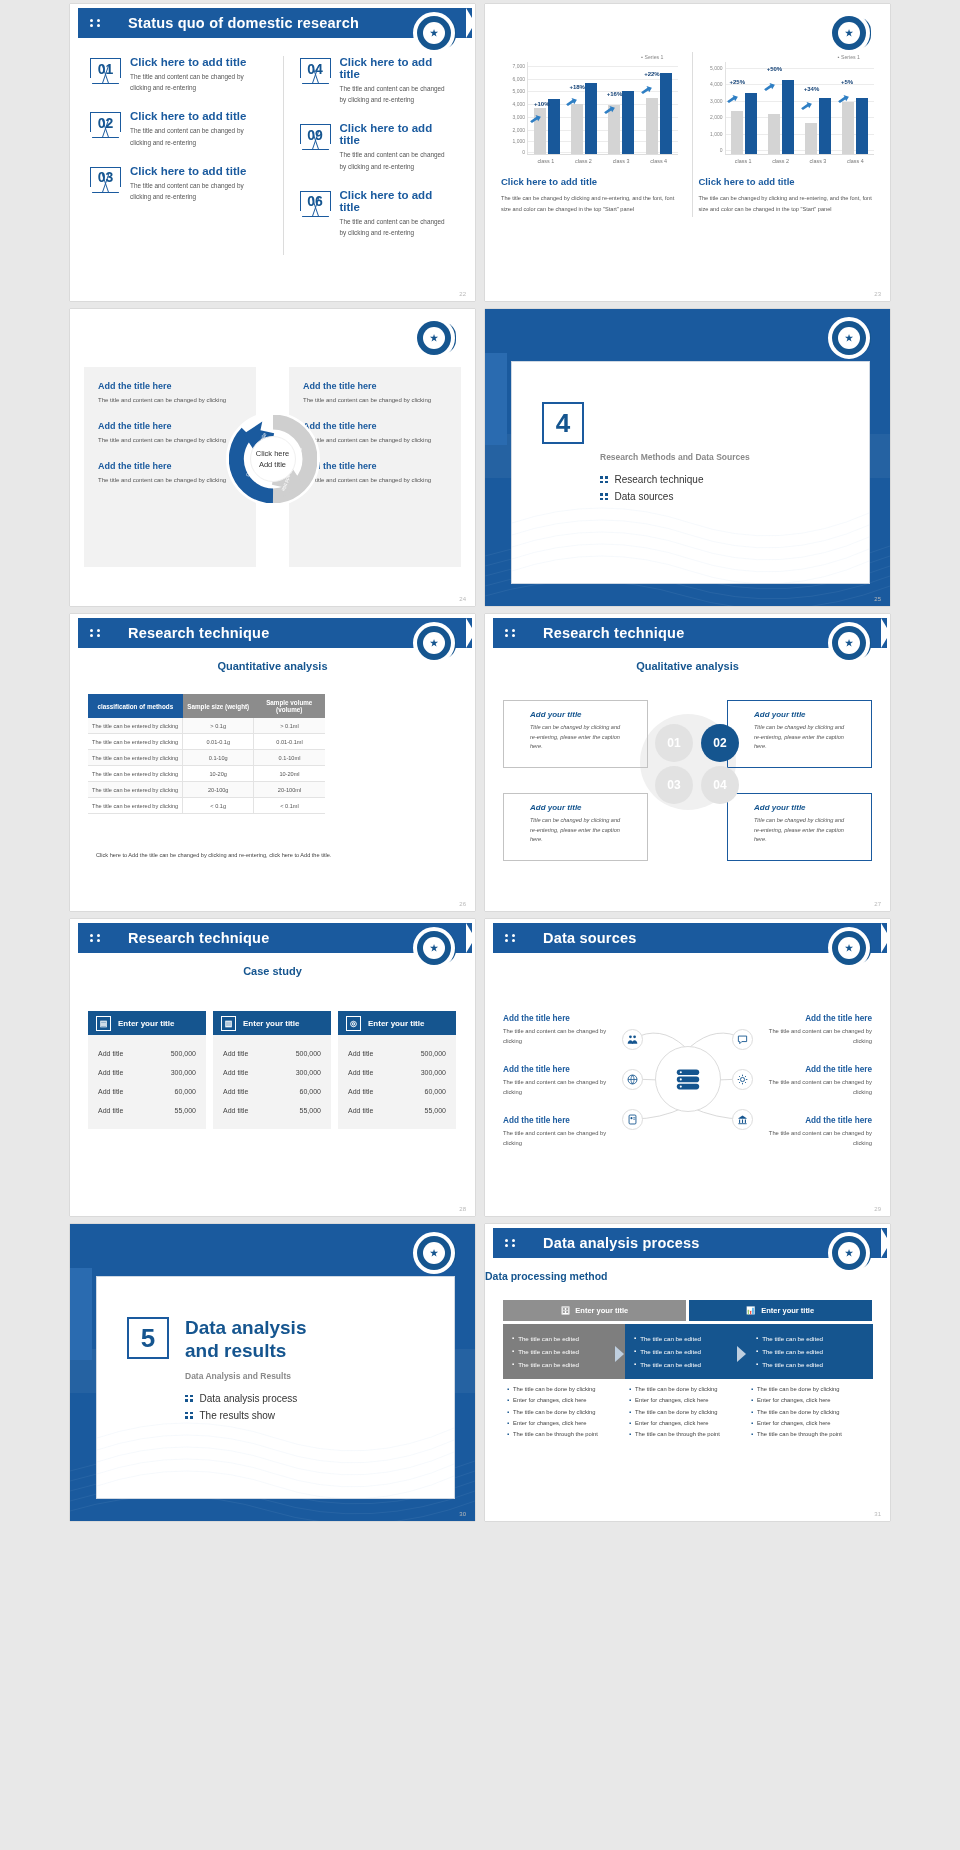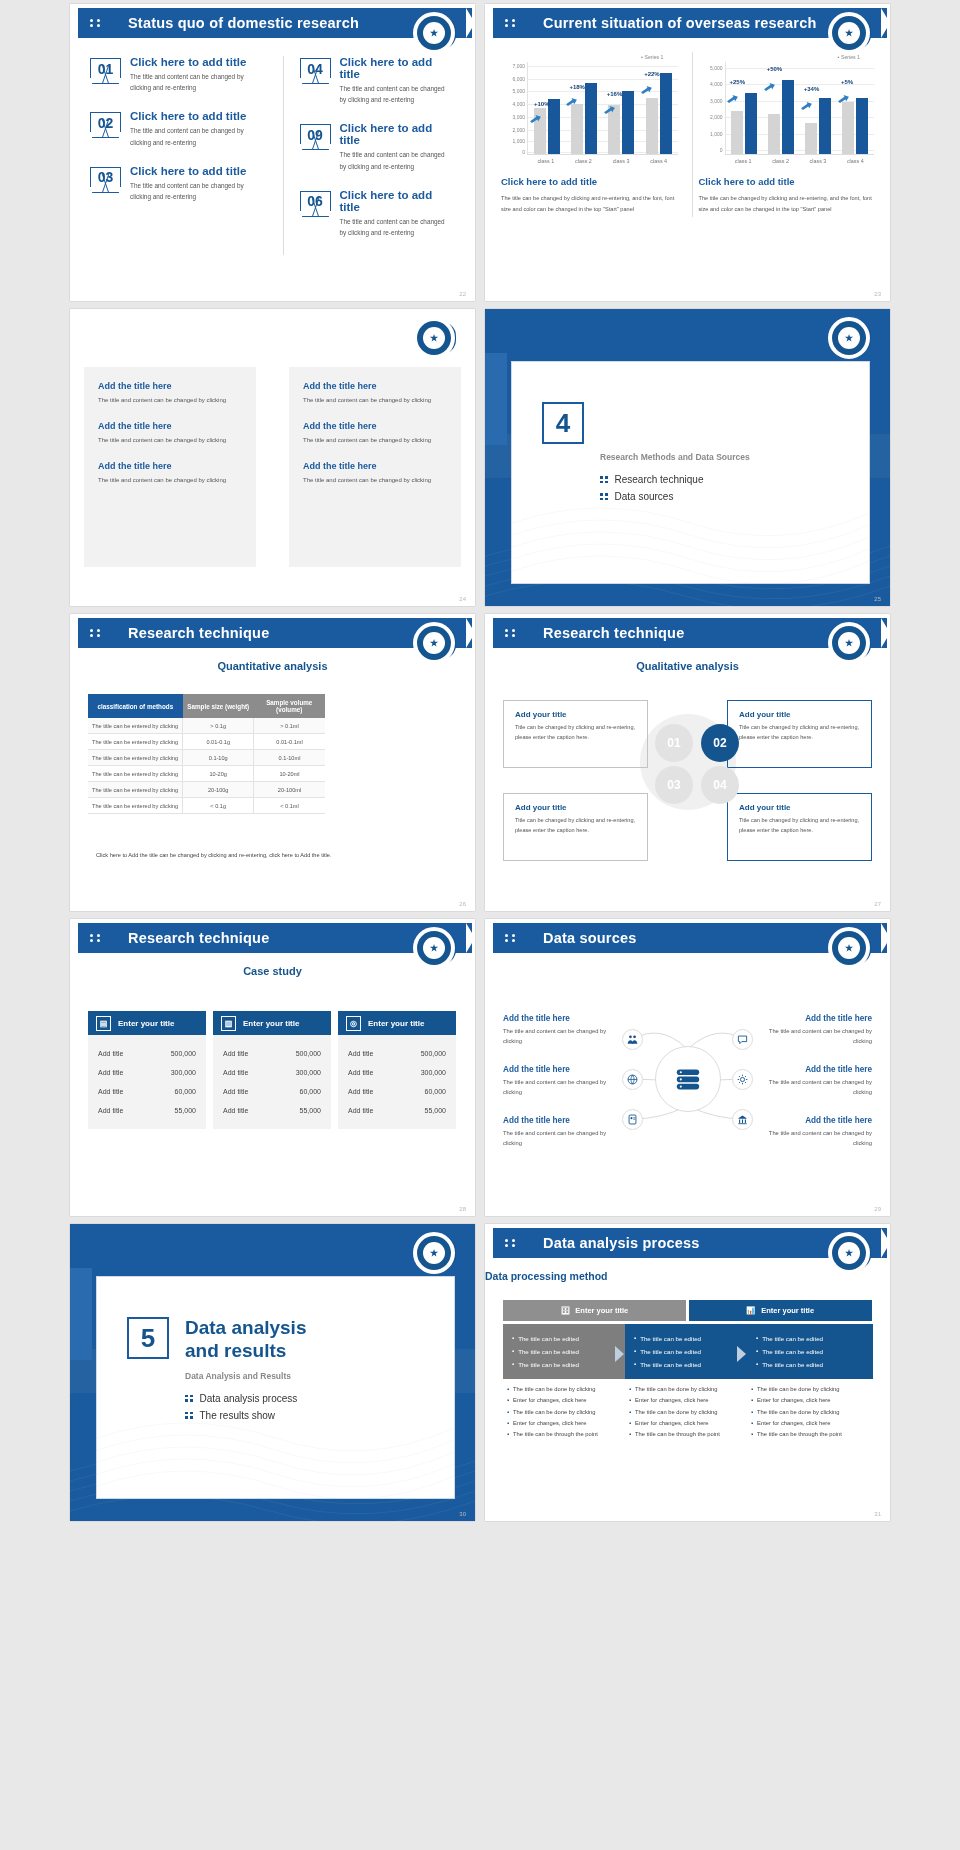--- a/index.html
+++ b/index.html
@@ -118,21 +118,21 @@
   table.qt th{ font-size:6.3px; color:#fff; padding:5px 2px; font-weight:bold; }
   table.qt th.c1{ background:#1a5a9e; } table.qt th.c2{ background:#8c8c8c; }
   table.qt td{ font-size:5.6px; color:#555; padding:4.5px 3px; text-align:center;
                border-bottom:1px solid #e3e3e3; }
   table.qt td:first-child{ }
   table.qt tbody tr:nth-child(odd){ background:#fafafa; }
   table.qt tbody tr:nth-child(even){ background:#fff; }
   table.qt td.sep{ border-left:1px solid #e3e3e3; }
   .qt-foot{ position:absolute; left:26px; right:18px; top:238px; font-size:5.6px; color:#444; }
   
-  .qcard{ position:absolute; width:145px; height:68px; border:1px solid #1a5a9e; padding:9px 11px; }
+  .qcard{ position:absolute; width:145px; height:68px; border:1px solid #1a5a9e; padding:9px 26px;font-style:italic; }
   .qcard h5{ font-size:8px; color:#15558f; font-weight:bold; margin-bottom:4px; }
   .qcard p{ font-size:5.6px; color:#555; line-height:1.7; }
   .qcard.plain{ border-color:#c3c3c3; }
   .qnum{ position:absolute; width:38px; height:38px; border-radius:50%; display:flex;
          align-items:center; justify-content:center; font-size:12px; font-weight:bold; }
   .qnum.on{ background:#15558f; color:#fff; }
   .qnum.off{ background:#e2e2e2; color:#fff; }
   .qhalo{ position:absolute; left:50%; top:148px; transform:translate(-50%,-50%);
           width:96px; height:96px; border-radius:50%; background:#f0f0f0; }
   
@@ -268,29 +268,20 @@
               <div class="s1-t">Click here to add title</div>
           <div class="s1-d">The title and content can be changed by clicking and re-entering</div>
             </div>
         </div>
       </div>
     </div>
     <span class="pg">22</span>
   </div>
 
   <div class="slide">
-    <div class="hdr">
-      <span class="dots">
-          <i></i>
-          <i></i>
-          <i></i>
-          <i></i>
-        </span>
-      <h2>Current situation of overseas research</h2>
-    </div>
     <div class="emblem">
       <div class="hook"></div>
         <div class="ring"></div>
       <div class="inner">
           <div class="glyph">★</div>
         </div>
     </div>
     <div class="s2-wrap">
       <div class="s2-pane">
         <div class="legend">▪ <span>Series 1</span></div>
@@ -458,20 +449,35 @@
         <p>The title and content can be changed by clicking</p>
         </div>
       <div class="s3-b">
         <h5>Add the title here</h5>
         <p>The title and content can be changed by clicking</p>
         </div>
       <div class="s3-b">
         <h5>Add the title here</h5>
         <p>The title and content can be changed by clicking</p>
         </div>
+    </div>
+    <div class="cycle">
+      <div class="ringbase"></div>
+      <svg viewBox="0 0 88 88">
+        <path d="M44 7 A37 37 0 0 1 44 81" fill="none" stroke="#cfcfcf" stroke-width="15"></path>
+        <path d="M44 81 A37 37 0 0 1 18 18" fill="none" stroke="#1a5a9e" stroke-width="15"></path>
+        <path d="M14 22 L30 6 L30 15 L44 15 L44 29 L30 29 L30 38 Z" fill="#1a5a9e" transform="rotate(12 29 22)"></path>
+        <path d="M74 66 L58 82 L58 73 L44 73 L44 59 L58 59 L58 50 Z" fill="#cfcfcf" transform="rotate(12 59 66)"></path>
+        <text x="20" y="62" fill="#fff" font-size="5" transform="rotate(-68 20 62)">Click here to add title</text>
+        <text x="70" y="32" fill="#fff" font-size="5" transform="rotate(112 70 32)">Click here to add title</text>
+      </svg>
+      <div class="mid">
+        <span>Click here</span>
+        <span>Add title</span>
+      </div>
     </div>
     <span class="pg">24</span>
   </div>
 
   <div class="slide">
     <div class="sec">
       <div class="band"></div>
       <svg class="mesh" viewBox="0 0 405 120" preserveAspectRatio="none">
         <g stroke="#bcd3ea" fill="none" stroke-width=".4" opacity=".7">
           <path d="M0 70 Q100 40 200 70 T405 60"></path>

